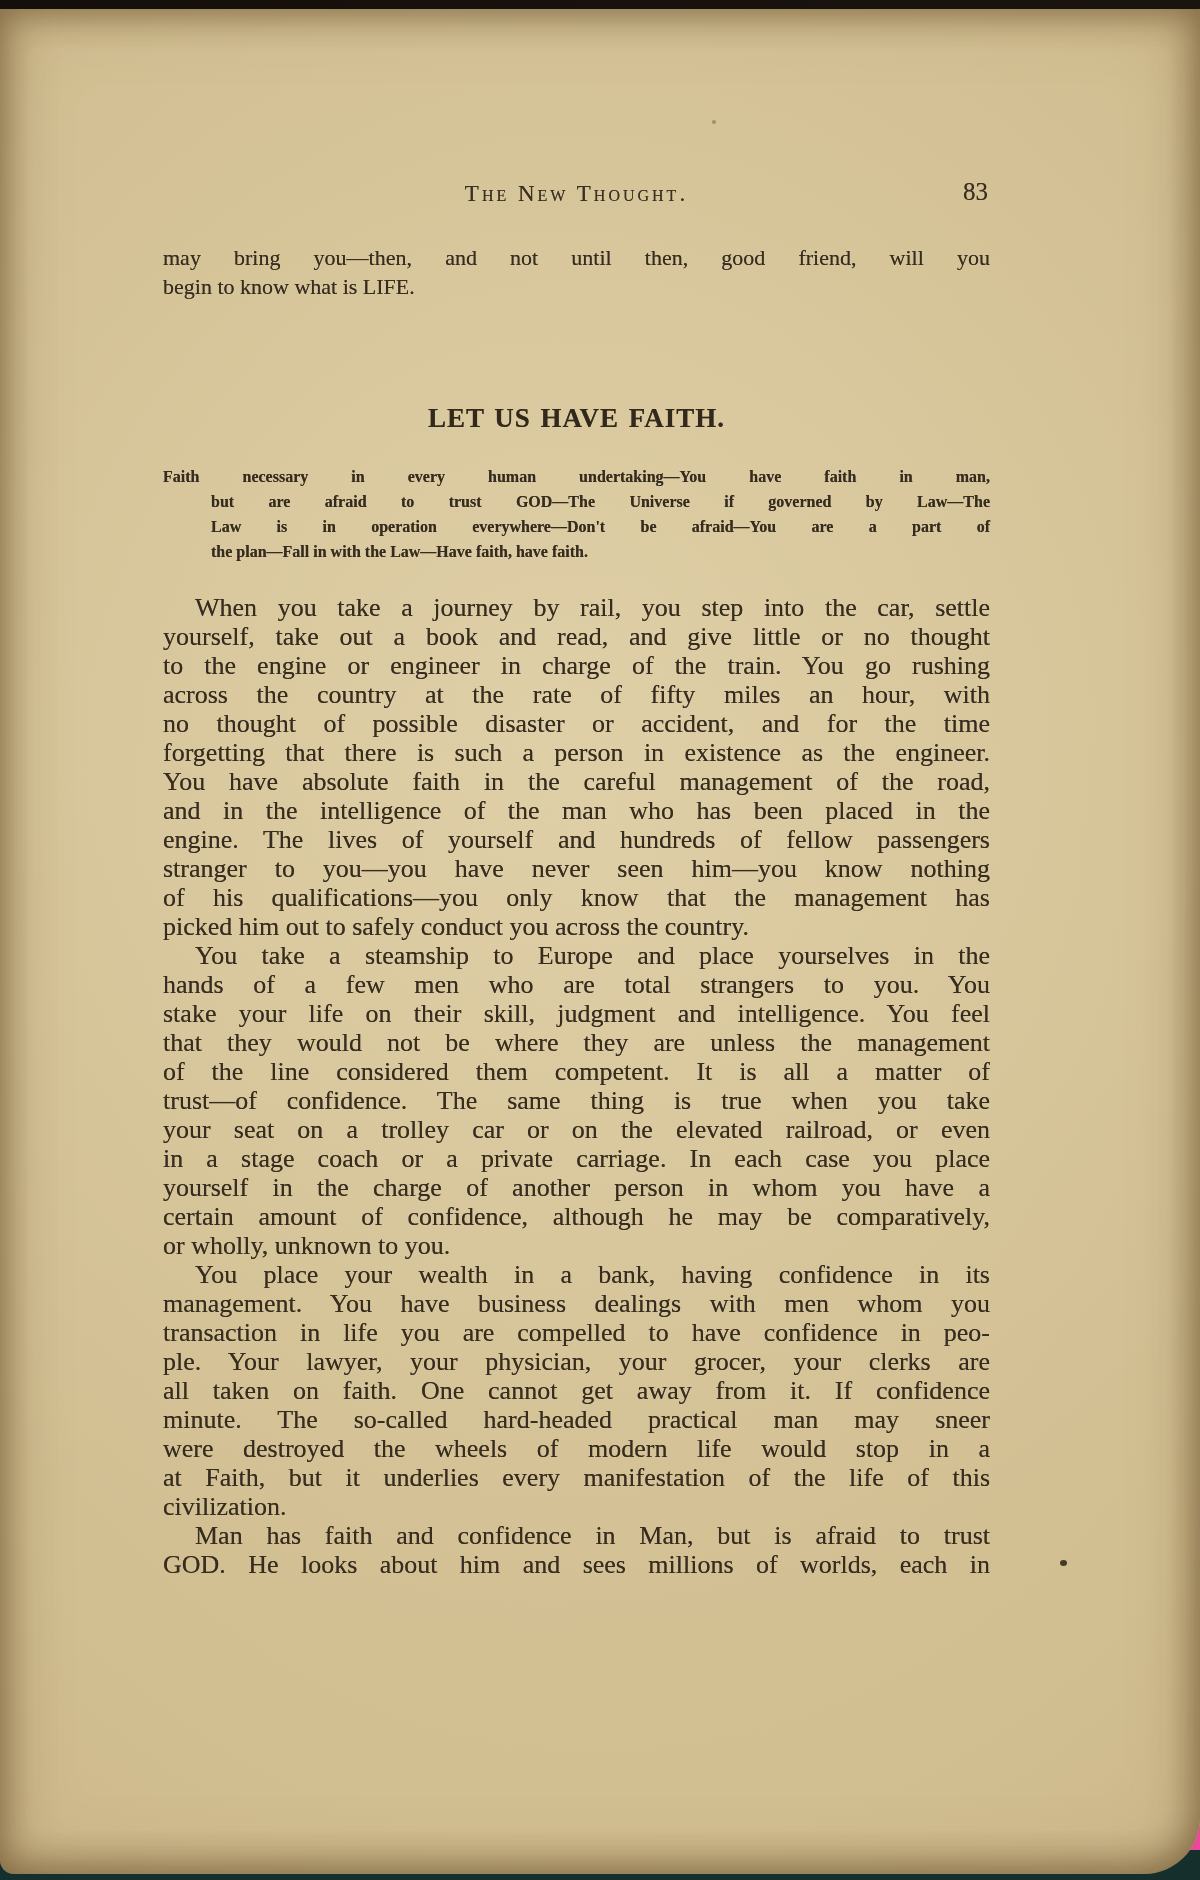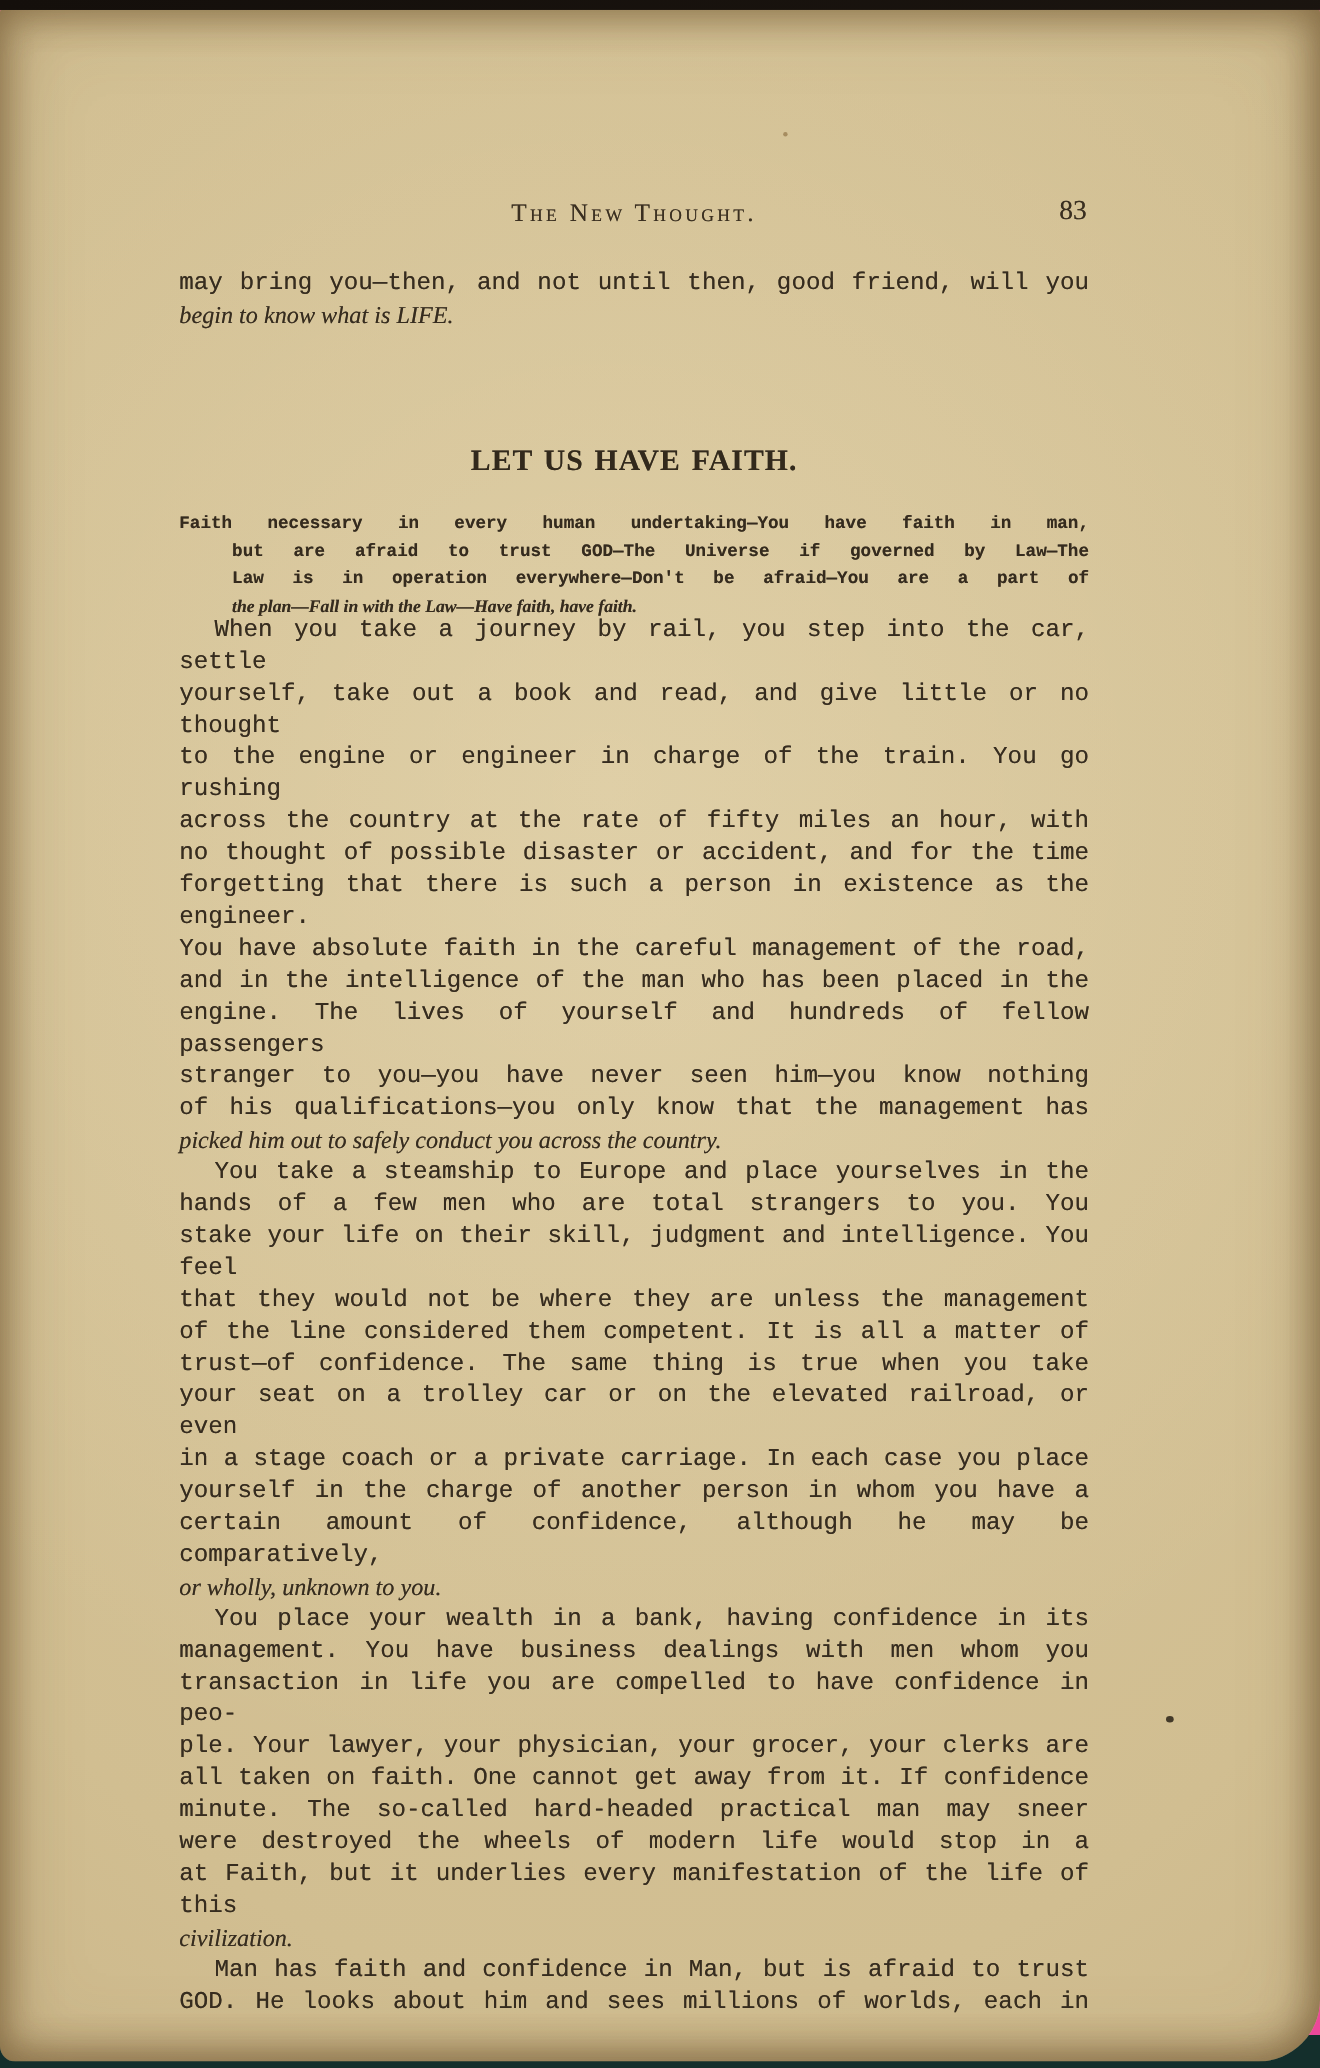--- a/index.html
+++ b/index.html
@@ -24,41 +24,41 @@
       inset 16px 0 42px rgba(110,85,45,.25),
       inset -14px 0 38px rgba(105,80,42,.30),
       inset 0 -12px 30px rgba(95,72,38,.32),
       inset 0 0 80px rgba(125,100,60,.18);
   }
   .content{
     position:absolute;left:163px;top:0;width:827px;height:100%;
     color:#362c1f;
     text-shadow:0 0 .5px rgba(54,44,31,.65);
   }
-  .jl{text-align:justify;text-align-last:justify;font-family:Liberation Mono, monospace;}
-  .end{text-align:left;text-align-last:left;font-style:italic;}
+  .jl{text-align:justify;text-align-last:justify;}
+  .end{text-align:left;text-align-last:left;}
   .header{position:absolute;top:180px;left:0;right:0;height:28px;}
   .running-head{
     position:absolute;left:0;right:0;text-align:center;
     font-size:23px;line-height:28px;font-variant:small-caps;
     letter-spacing:3px;color:#3a2f20;
   }
   .page-number{
     position:absolute;right:2px;top:-2px;
     font-size:25px;line-height:28px;color:#3a2f20;
   }
   .intro{position:absolute;top:243px;left:0;right:0;font-size:22px;line-height:29px;}
   .section-heading{
     position:absolute;top:403px;left:0;right:0;height:30px;
     text-align:center;font-size:27px;line-height:30px;font-weight:bold;
     letter-spacing:1px;word-spacing:2px;color:#32291c;
   }
   .summary{position:absolute;top:464px;left:0;right:0;font-size:16px;line-height:25px;font-weight:bold;color:#352b1e;}
   .summary .cont{margin-left:48px;}
-  .bodytext{position:absolute;top:558px;left:0;right:0;font-size:22px;line-height:29px;}
+  .bodytext{position:absolute;top:593px;left:0;right:0;font-size:26px;line-height:29px;}
   .ind{text-indent:32px;}
   .speck{position:absolute;width:7px;height:6px;border-radius:50%;
     background:rgba(42,34,22,.85);left:1060px;top:1560px;}
   .speck2{position:absolute;width:4px;height:4px;border-radius:50%;
     background:rgba(120,85,40,.5);left:712px;top:120px;}
 </style>
 </head>
 <body>
 
 <div class="stage">

